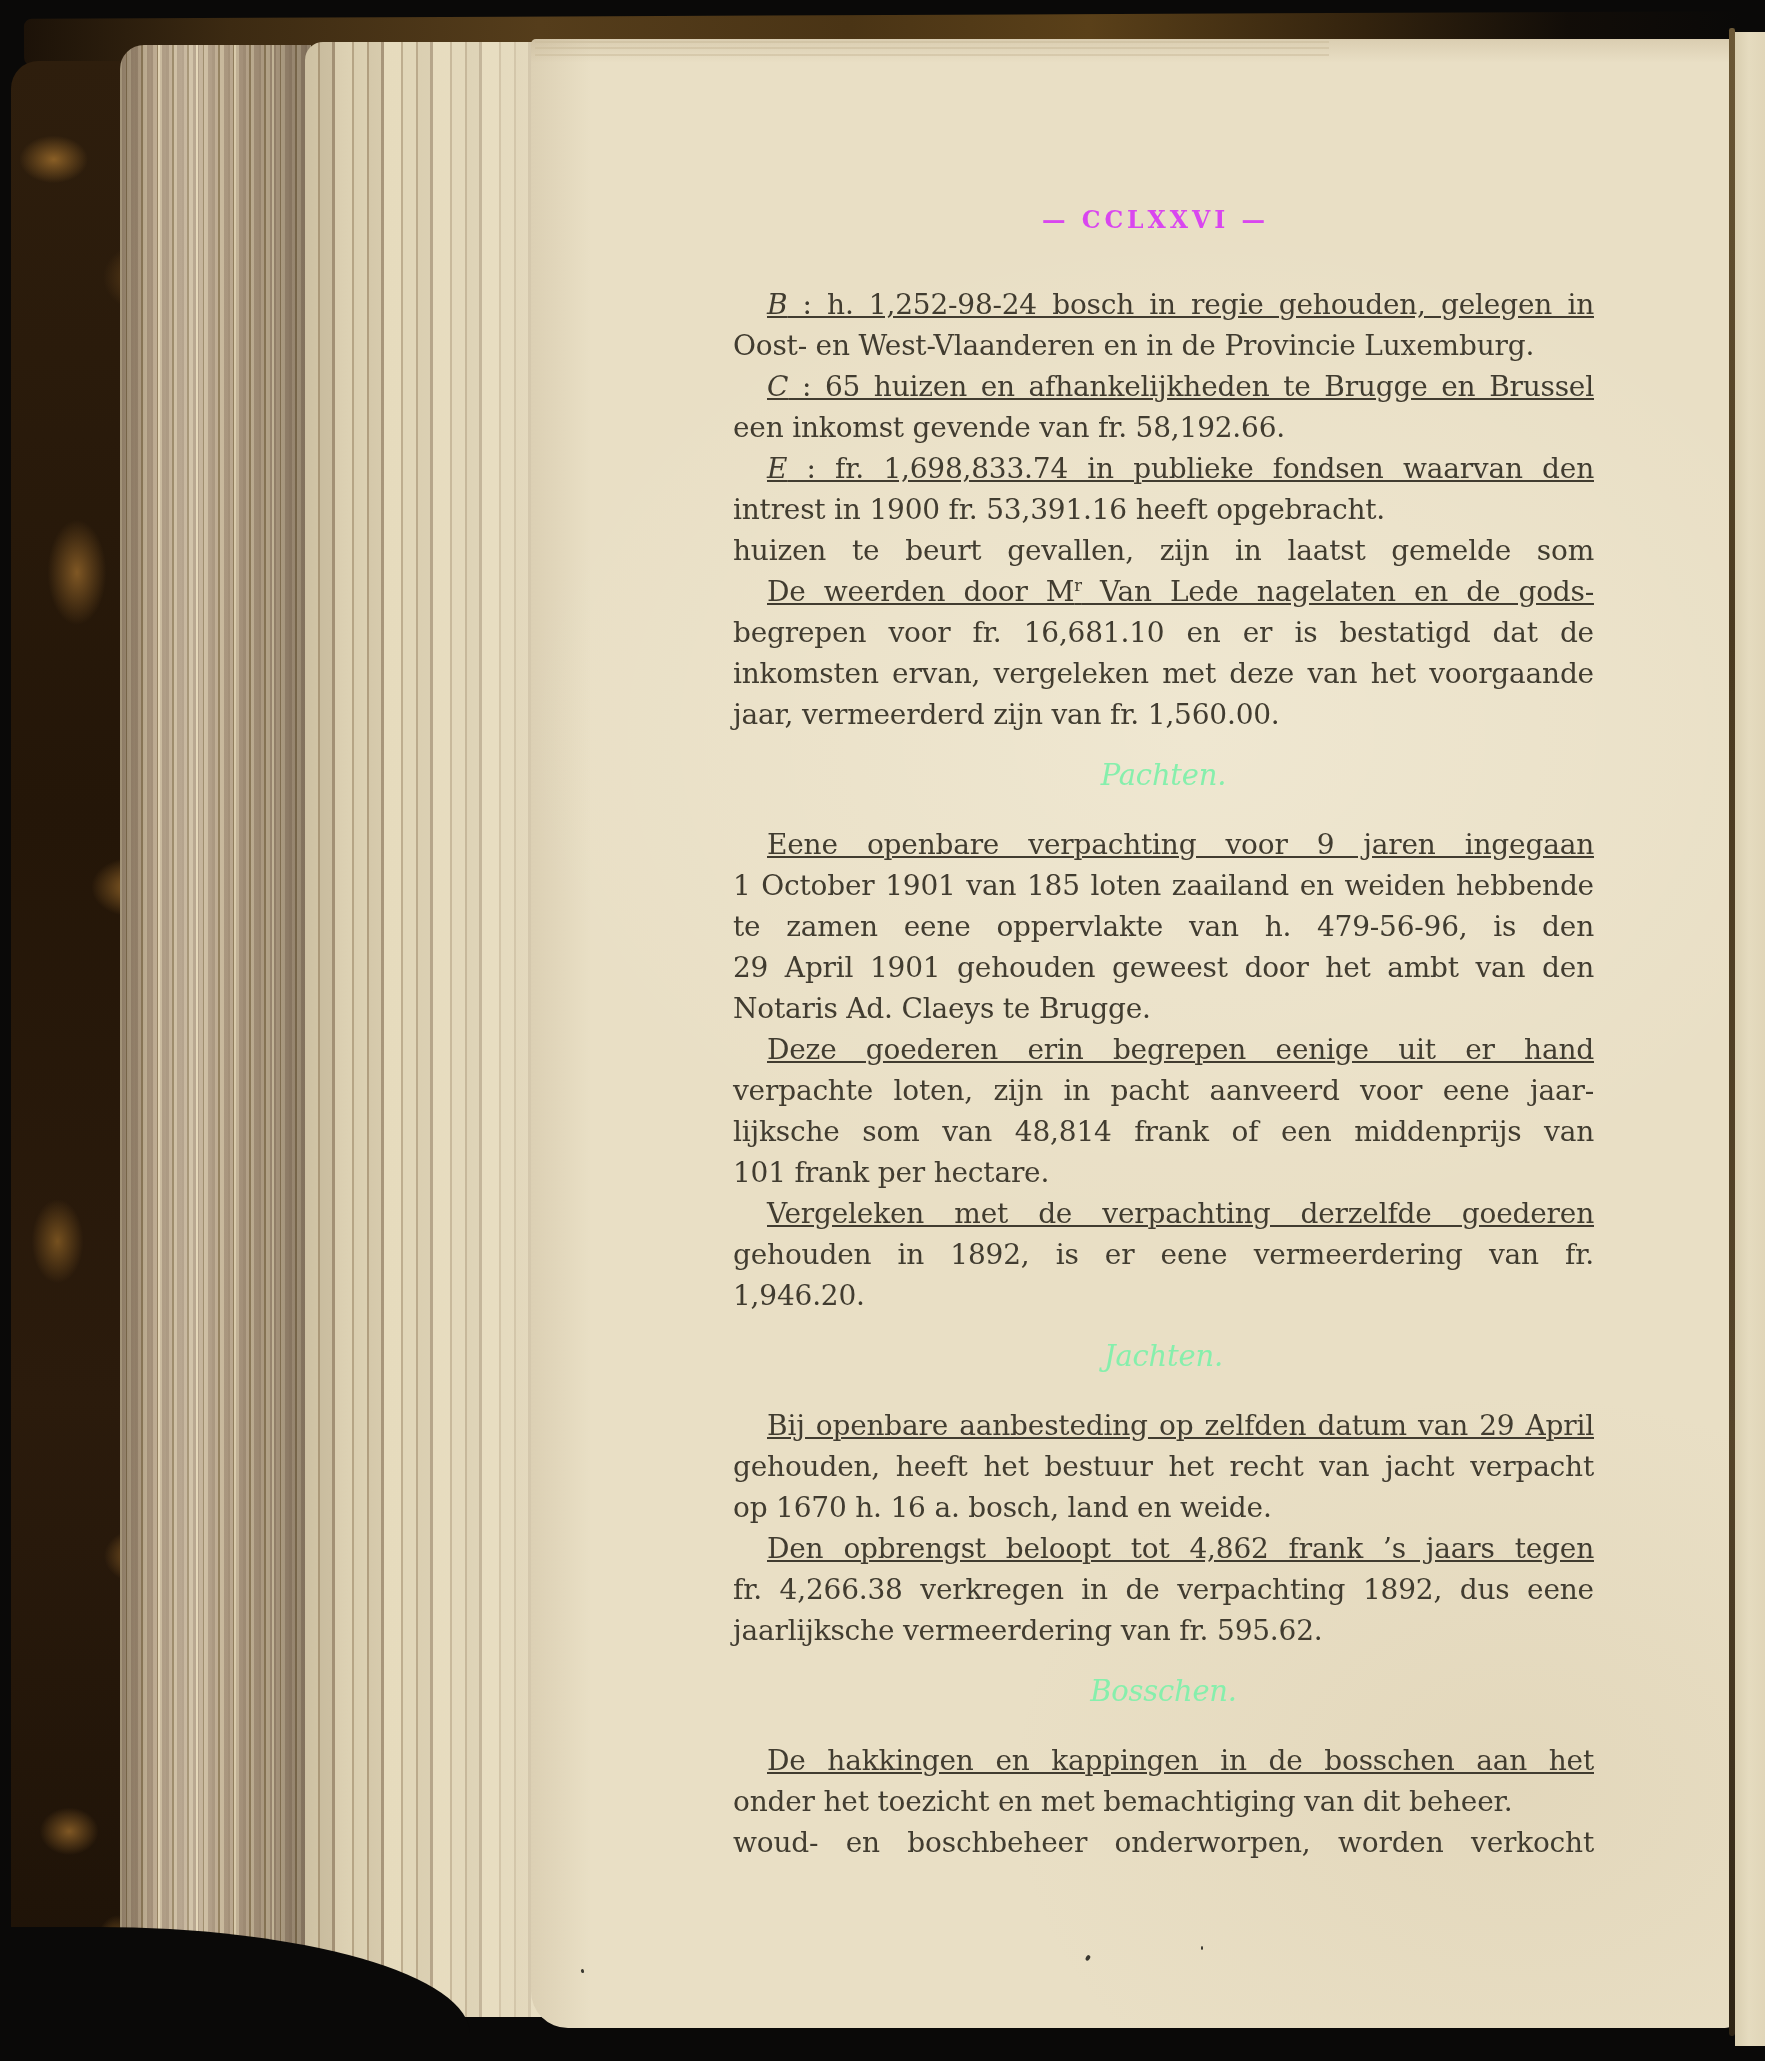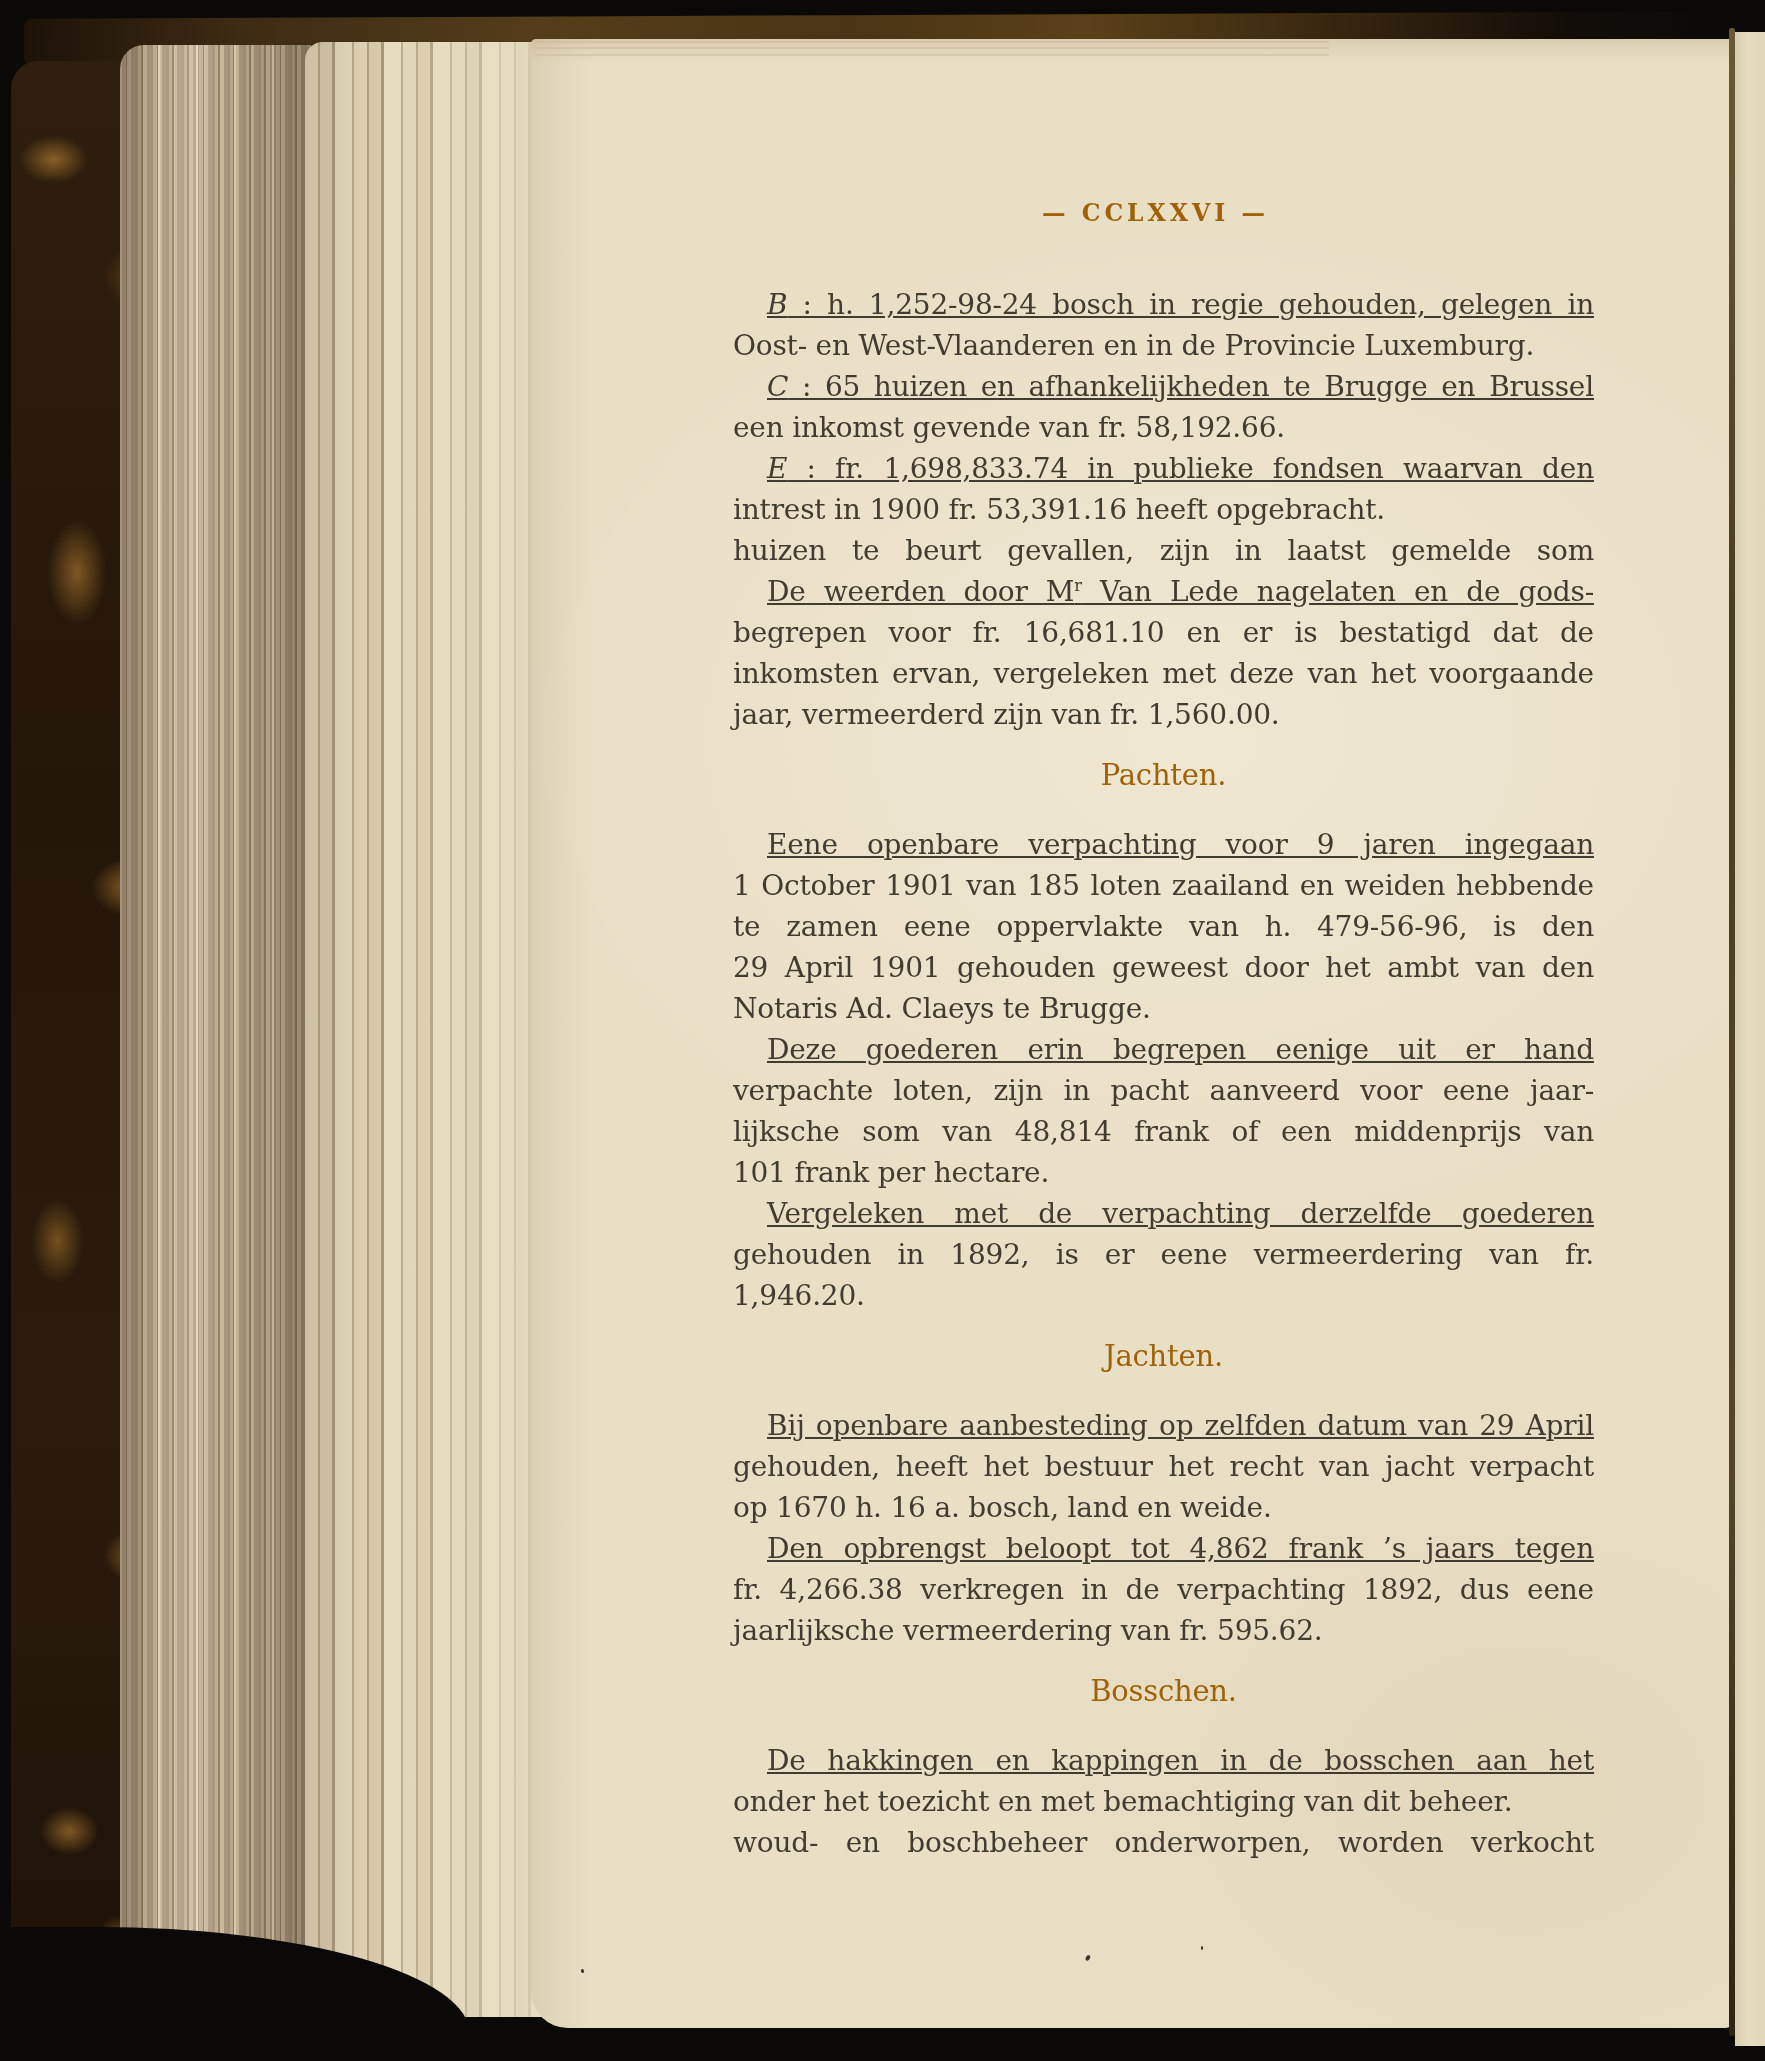--- a/index.html
+++ b/index.html
@@ -69,33 +69,33 @@
   .bottom-mask{
     position:absolute;left:0;top:1927px;width:470px;height:135px;z-index:9;
     background:#0a0908;border-top-right-radius:373px 107px;
   }
   .speck{position:absolute;width:4px;height:5.7px;border-radius:50%;background:#3a3830;z-index:10;}
   .speck.s1{left:1086px;top:1955px;transform:rotate(30deg);}
   .speck.s2{left:1201px;top:1946px;width:2.4px;height:4px;}
   .speck.s3{left:581px;top:1969px;width:3.2px;height:4px;transform:rotate(-20deg);}
   
   .page-num{
-    position:absolute;left:733px;top:199px;width:845px;z-index:11;
-    text-align:center;font-size:23.5px;letter-spacing:4px;color:#a16207;
+    position:absolute;left:733px;top:206px;width:845px;z-index:11;
+    text-align:center;font-size:23.5px;letter-spacing:4px;color:#d946ef;
     font-weight:bold;
   }
   .text-col{
     position:absolute;left:733px;top:284px;width:861px;z-index:11;
     color:#413c30;font-size:28px;line-height:41px;letter-spacing:-0.2px;
   }
   .para{margin:0;}
   .line{text-align:justify;text-align-last:justify;}
   .line.first{text-indent:34px;text-decoration:underline;}
   .line.last{text-align-last:left;}
-  .heading{margin:20px 0 28px;text-align:center;font-size:29px;color:#a16207;}
+  .heading{margin:20px 0 28px;text-align:center;font-style:italic;font-size:29px;color:#86efac;}
   sup{font-size:58%;line-height:0;vertical-align:super;}
 </style>
 </head>
 <body>
 
 <div class="cover-top"></div>
 <div class="cover-left"></div>
 <div class="fore-edge"></div>
 <div class="fanned"></div>
 <div class="page"></div>

